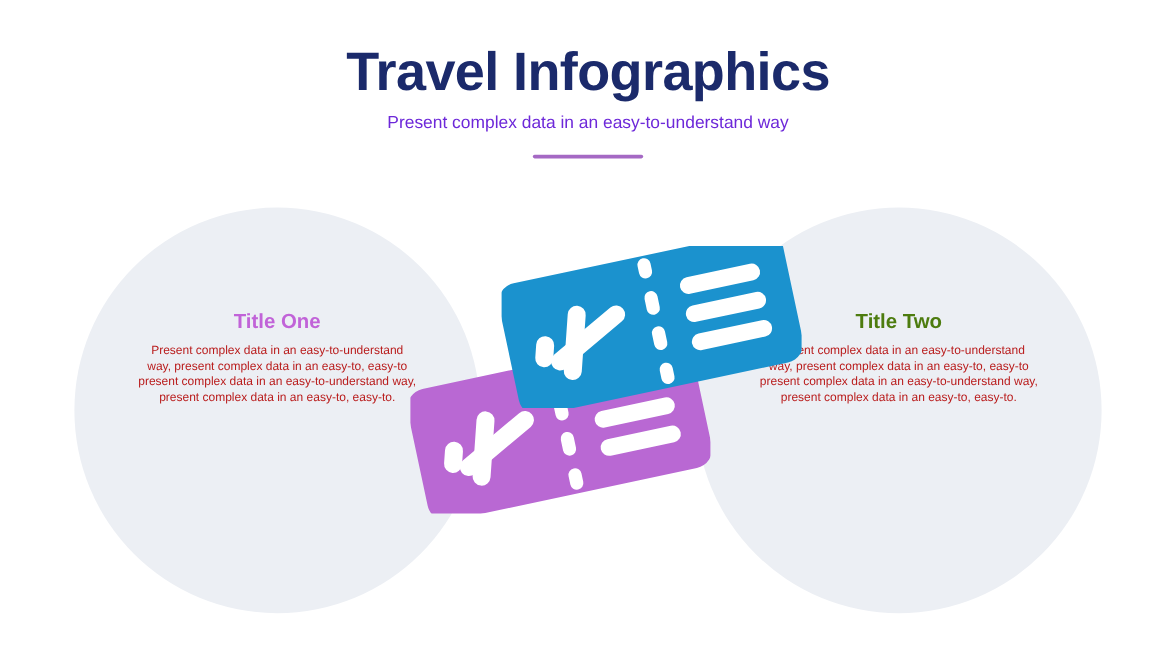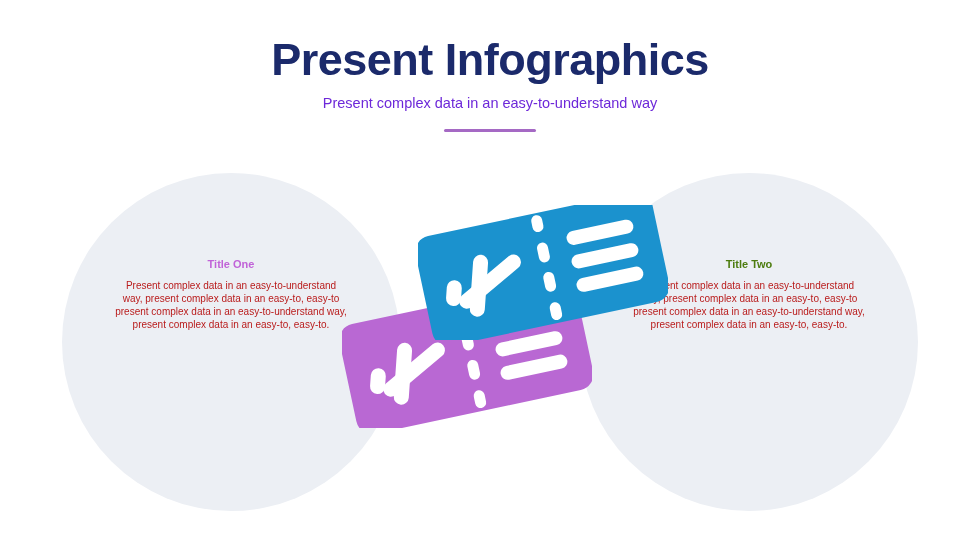--- a/index.html
+++ b/index.html
@@ -70,21 +70,21 @@
   
   .panel {
     position: absolute;
     width: 232px;
     text-align: center;
   }
   #panel-left  { left: 115px; top: 258px; }
   #panel-right { left: 633px; top: 258px; }
 
   .panel-title {
-    font-size: 11px;
+    font-size: 17px;
     font-weight: bold;
     margin: 0 0 9px 0;
     line-height: 1.2;
   }
   #panel-left .panel-title  { color: #c163d8; }
   #panel-right .panel-title { color: #4d7c0f; }
 
   .panel-body {
     font-size: 10px;
     color: #b91c1c;
@@ -112,21 +112,21 @@
 </style>
 </head>
 <body>
 
 <div id="slide">
 
   <div class="bg-circle" id="circle-left"></div>
   <div class="bg-circle" id="circle-right"></div>
 
   <div id="header">
-    <h1 id="page-title">Present Infographics</h1>
+    <h1 id="page-title">Travel Infographics</h1>
     <p id="page-subtitle">Present complex data in an easy-to-understand way</p>
     <div id="title-divider"></div>
   </div>
 
   <div class="panel" id="panel-left">
     <div class="panel-title">Title One</div>
     <div class="panel-body">Present complex data in an easy-to-understand way, present complex data in an easy-to, easy-to present complex data in an easy-to-understand way, present complex data in an easy-to, easy-to.</div>
   </div>
 
   <div class="panel" id="panel-right">

